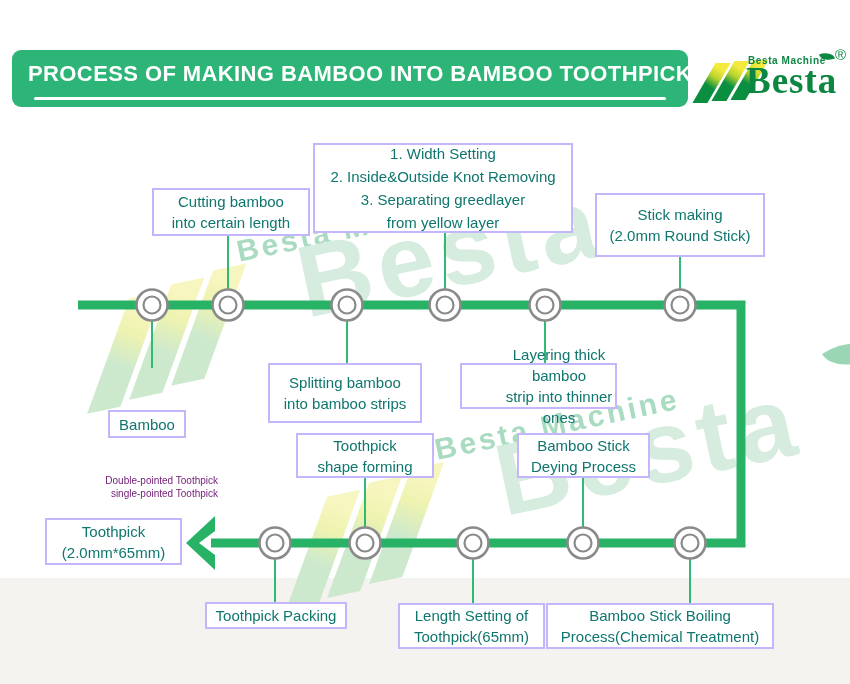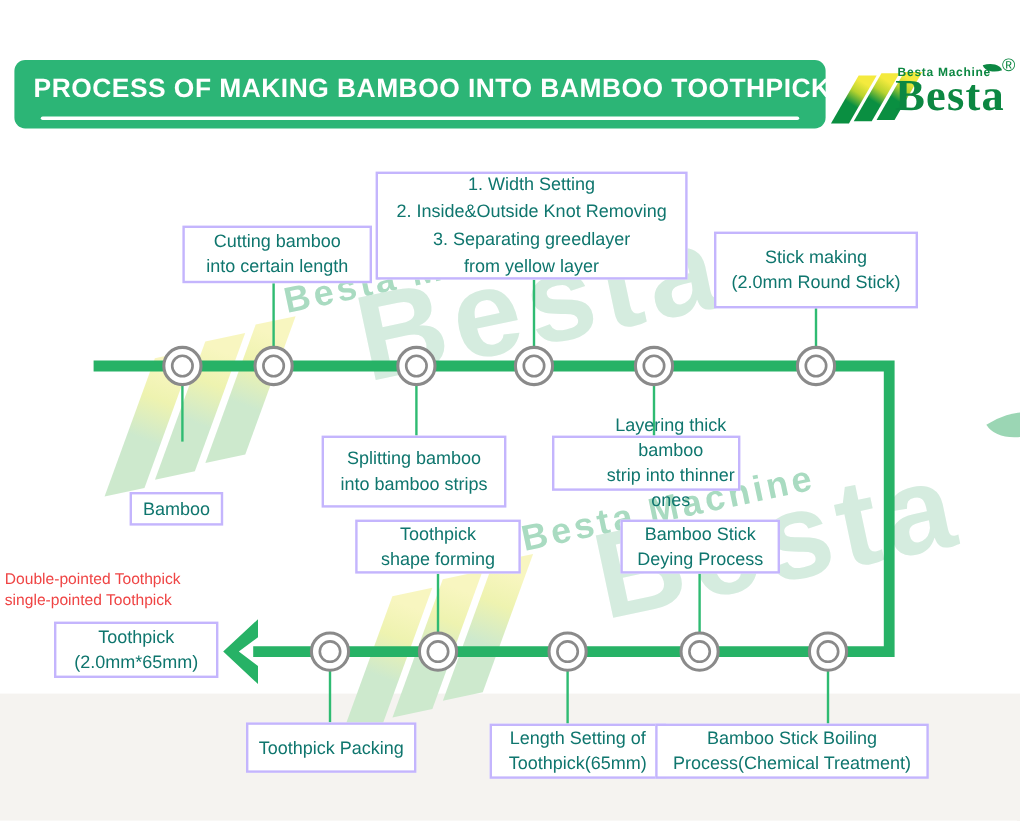--- a/index.html
+++ b/index.html
@@ -91,28 +91,28 @@
   }
   #b-cutting{left:152px;top:188px;width:158px;height:48px;}
   #b-width{left:313px;top:143px;width:260px;height:90px;line-height:1.55;}
   #b-stick{left:595px;top:193px;width:170px;height:64px;}
   #b-bamboo{left:108px;top:368px;width:78px;height:28px;margin-top:42px;}
   #b-split{left:268px;top:363px;width:154px;height:60px;}
   #b-layer{left:460px;top:363px;width:157px;height:46px;padding-left:41px;}
   #b-shape{left:296px;top:433px;width:138px;height:45px;}
   #b-dye{left:517px;top:433px;width:133px;height:45px;}
   #b-toothpick{left:45px;top:518px;width:137px;height:47px;}
-  #b-pack{left:205px;top:602px;width:142px;height:42px;}
-  #b-length{left:398px;top:603px;width:147px;height:46px;margin-left:10px;}
+  #b-pack{left:205px;top:602px;width:142px;height:27px;}
+  #b-length{left:398px;top:603px;width:147px;height:46px;}
   #b-boil{left:546px;top:603px;width:228px;height:46px;}
 
   .note{
     position:absolute;left:4px;top:474px;width:214px;
-    color:#ef4444;font-size:13px;line-height:1.32;
-    text-align:left;white-space:pre-line;
+    color:#701a75;font-size:10px;line-height:1.32;
+    text-align:right;white-space:pre-line;
   }
 </style>
 </head>
 <body>
 
 <div class="bottom-band"></div>
 
 <div class="wm wm1">
   <div class="wm-stripes">
       <i></i>

